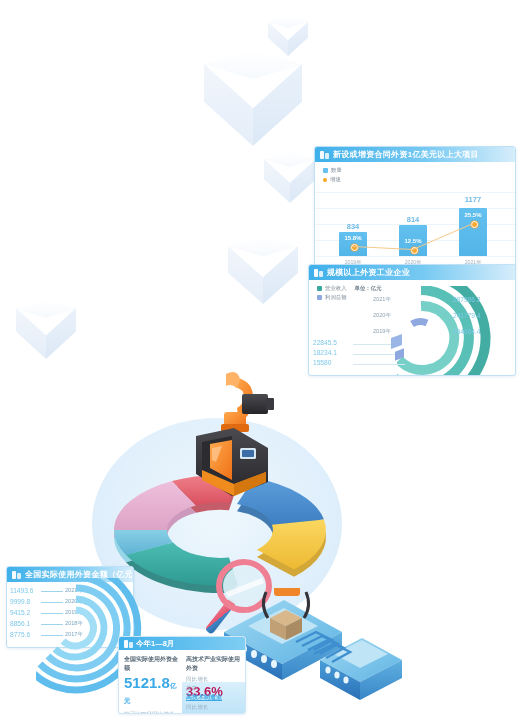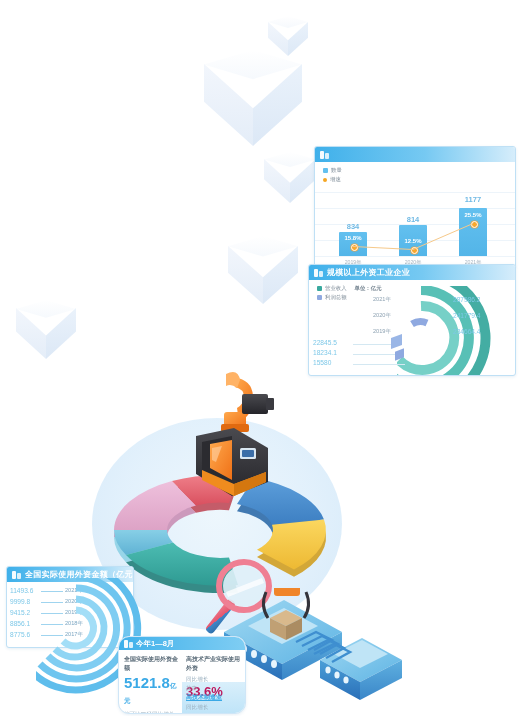--- a/index.html
+++ b/index.html
@@ -57,21 +57,21 @@
   .bar-val{position:absolute;font-size:7.5px;color:#6fb9e4;font-weight:bold;text-align:center;}
   .bar-pct{position:absolute;font-size:6px;color:#ffffff;font-weight:bold;text-align:center;}
   .axis-lbl{position:absolute;font-size:5.2px;color:#a7b6c2;text-align:center;}
   .dot{position:absolute;width:5px;height:5px;border-radius:50%;background:#f9a82e;border:1.2px solid #fff;box-shadow:0 0 0 .6px #f0a032;}
 
   .ring-lbl{position:absolute;font-size:5.6px;color:#8fa3b3;white-space:nowrap;}
   .val-r{position:absolute;font-size:6.6px;color:#7ec8e8;white-space:nowrap;}
   .val-l{position:absolute;font-size:6.6px;color:#7ec8e8;white-space:nowrap;}
   .leader{position:absolute;height:1px;background:#d4e8f2;}
 
-  .kpi-card{position:absolute;background:#fff;border:1px solid #cfe6f7;border-radius:11px;overflow:hidden;box-shadow:0 1px 3px rgba(60,120,170,.12);}
+  .kpi-card{position:absolute;background:#fff;border:1px solid #cfe6f7;border-radius:3px;overflow:hidden;box-shadow:0 1px 3px rgba(60,120,170,.12);}
   .kpi-head{height:13px;line-height:13px;background:linear-gradient(90deg,#3fb0ea,#7fcdf3);color:#fff;font-size:7.5px;font-weight:bold;padding:0 5px;display:flex;align-items:center;gap:3px;}
   .kpi-lbl{font-size:6px;color:#5a6b78;}
   .kpi-sub{font-size:5.6px;color:#9bb0bf;}
   .kpi-big{font-size:15px;font-weight:bold;color:#3aa9e6;line-height:1;}
   .kpi-big .unit{font-size:6.5px;font-weight:bold;}
   .kpi-mid{font-size:13px;font-weight:bold;color:#be185d;line-height:1;}
   .kpi-right-top{position:absolute;left:50%;right:0;top:0;bottom:50%;background:#ffffff;}
   .kpi-right-bot{position:absolute;left:50%;right:0;top:50%;bottom:0;background:linear-gradient(180deg,#d9effb,#bfe4f8);}
   .kpi-link{color:#3aa9e6;text-decoration:underline;}
 </style>
@@ -254,20 +254,21 @@
       <path d="M74 54 L94 44 L110 52 L92 62"></path>
       <path d="M80 58 L100 48 L116 56 L98 66"></path>
       <path d="M86 62 L106 52 L122 60 L104 70"></path>
       <path d="M92 66 L112 56 L128 64 L110 74"></path>
     </g>
   </svg>
 
   <div class="panel" style="left:314px;top:146px;width:200px;height:120px;">
     <div class="panel-head">
       <span class="head-ico"></span>
+      <span>新设或增资合同外资1亿美元以上大项目</span>
     </div>
     <div class="panel-body">
 
       <div style="position:absolute;left:8px;top:5px;display:flex;flex-direction:column;gap:2px;">
         <div class="legend">
           <span class="lg-sw" style="background:#63c0ef;"></span>
           <span>数量</span>
         </div>
         <div class="legend">
           <span class="lg-dot"></span>

